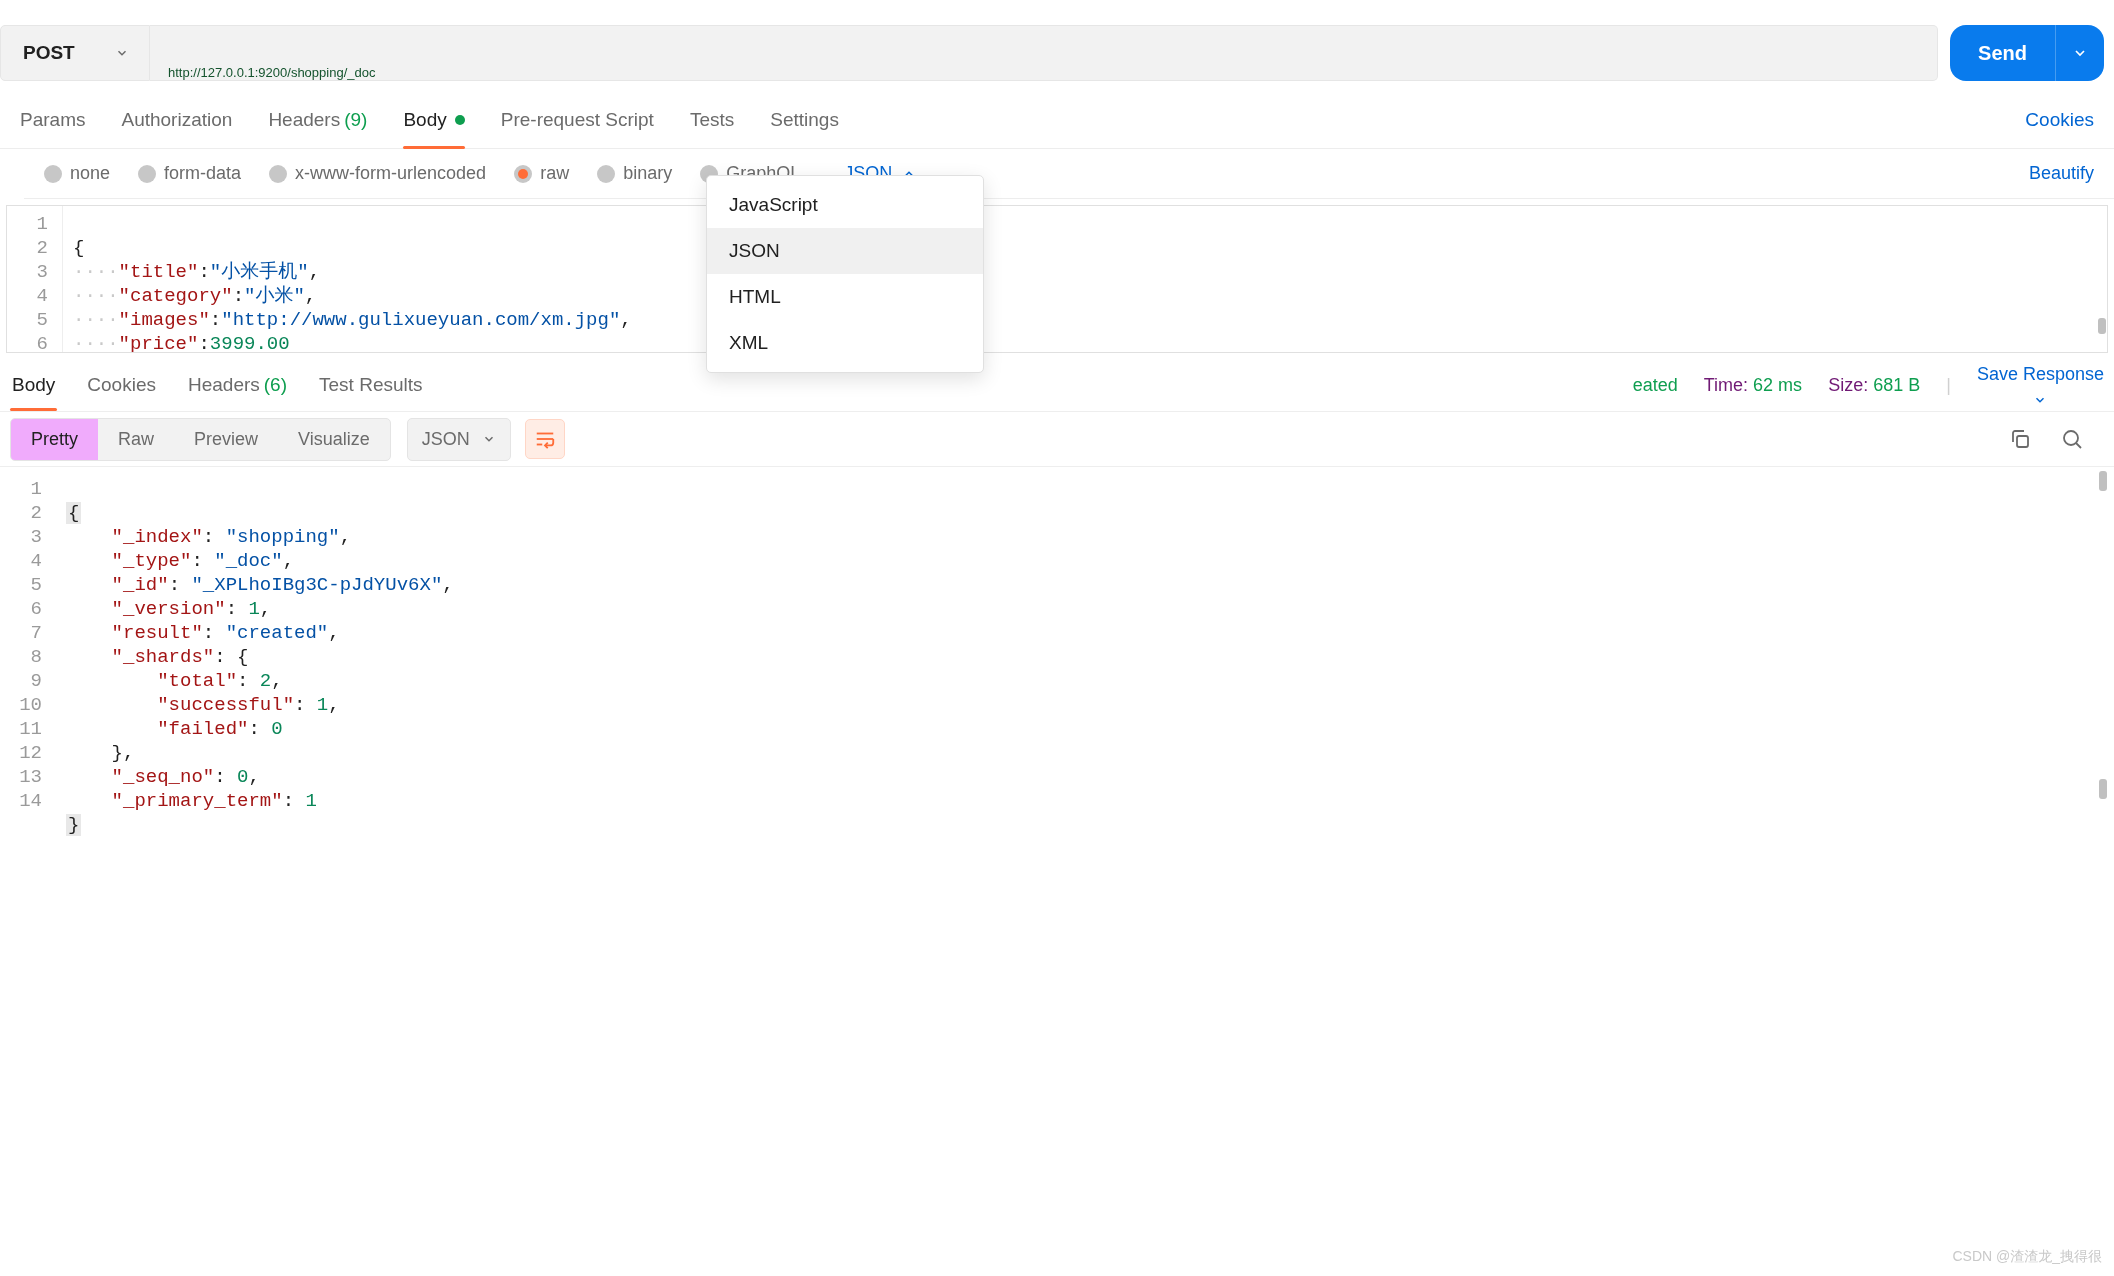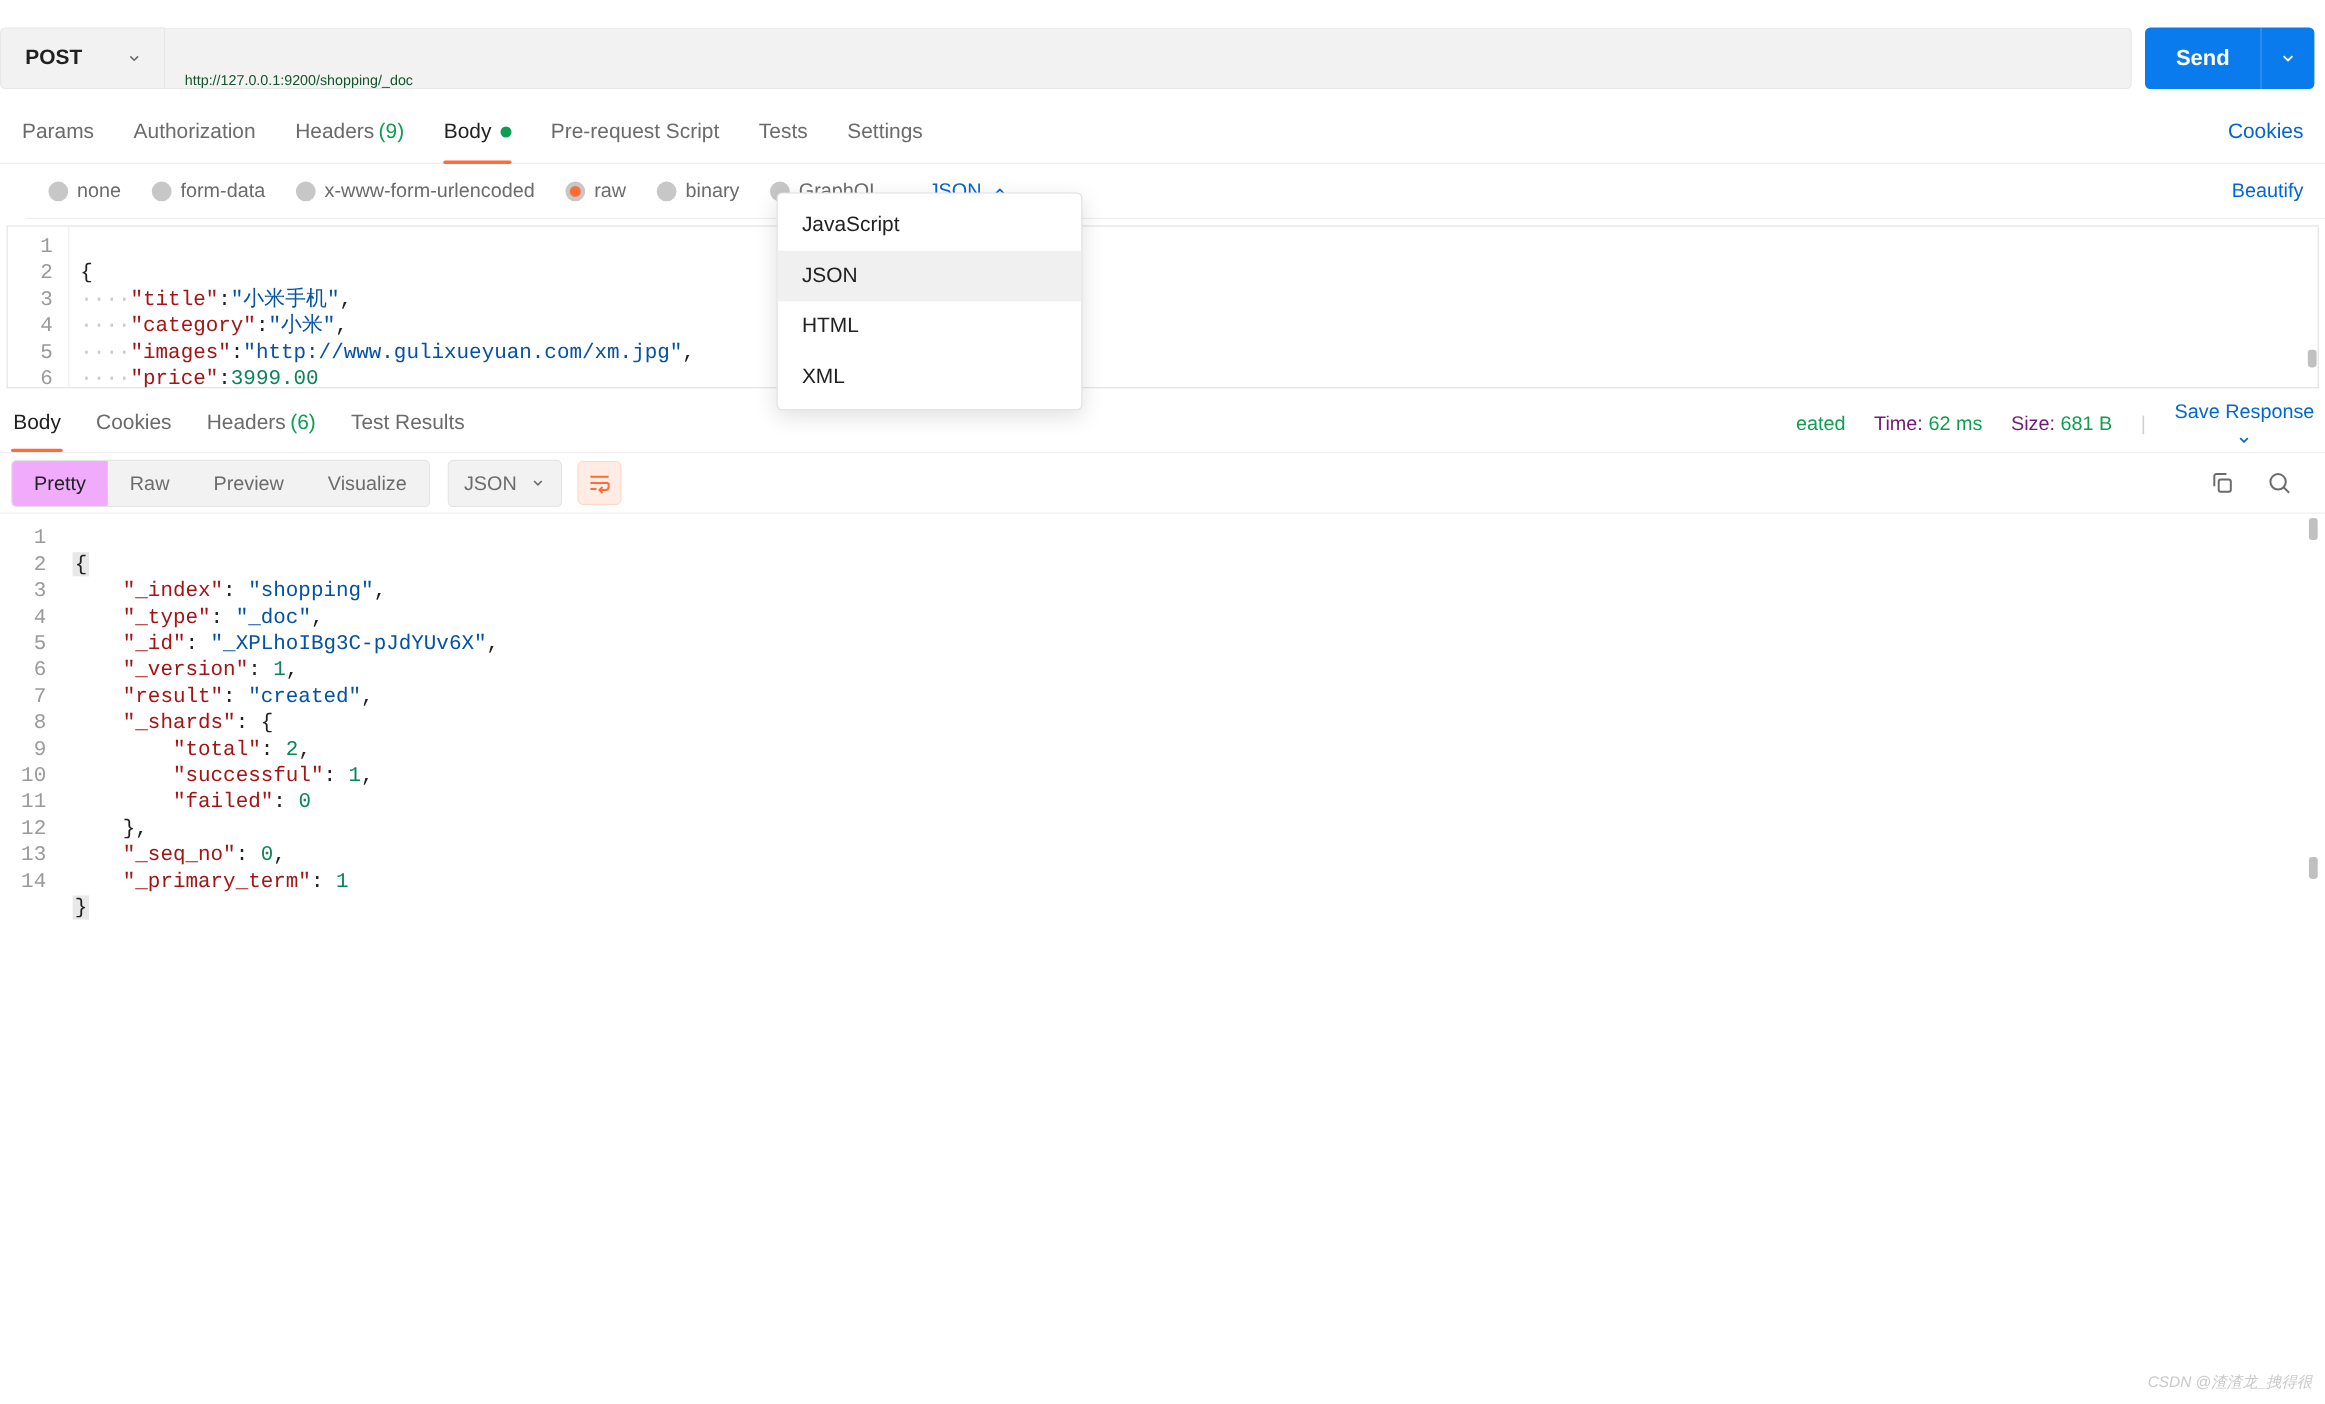--- a/index.html
+++ b/index.html
@@ -4,21 +4,21 @@
 <style>
 * { box-sizing: border-box; margin: 0; padding: 0; }
 body { font-family: -apple-system, BlinkMacSystemFont, "Segoe UI", Arial, sans-serif; font-size: 13px; color: #212121; background: #fff; width: 2114px; height: 1276px; overflow: hidden; transform-origin: top left; }
 .mono { font-family: "SF Mono", Monaco, Consolas, "Courier New", monospace; }
 
 
 .req-bar { display: flex; gap: 12px; padding: 25px 10px 10px 0; align-items: stretch; }
 .method-sel { display: flex; align-items: center; justify-content: space-between; background: #f2f2f2; border:1px solid #e6e6e6; border-radius: 5px 0 0 5px; padding: 0 20px 0 22px; font-size: 19px; font-weight: 600; color:#212121; height: 56px; width: 150px; margin-right: -12px; }
 .method-sel .chev { color:#6b6b6b; }
 .url-input { flex:1; background:#f2f2f2; border:1px solid #e6e6e6; border-left:none; border-radius:0 5px 5px 0; height:56px; display:flex; align-items:flex-end; padding:0 18px; font-size:13px; color:#14532d; }
-.send-btn { display:flex; align-items:center; background:#097BED; color:#fff; border-radius:5px; height:56px; }
+.send-btn { display:flex; align-items:center; background:#097BED; color:#fff; border-radius:16px; height:56px; }
 .send-main { padding:0 28px; font-size:20px; font-weight:600; border-right:1px solid rgba(255,255,255,.25); height:100%; display:flex; align-items:center; }
 .send-drop { padding:0 16px; height:100%; display:flex; align-items:center; }
 
 
 .tabs { display:flex; align-items:center; padding: 0 20px; height:58px; border-bottom:1px solid #ededed; font-size:19px; color:#6b6b6b; position:relative; }
 .tabs .tab { margin-right: 36px; height:100%; display:flex; align-items:center; position:relative; }
 .tabs .tab.active { color:#212121; }
 .tabs .tab.active::after { content:""; position:absolute; left:0; right:0; bottom:-1px; height:3px; background:#FF6C37; border-radius:2px; }
 .count-g { color:#0E9E4F; margin-left:4px; }
 .dot-g { width:10px; height:10px; border-radius:50%; background:#0E9E4F; margin-left:8px; }
@@ -69,21 +69,21 @@
 .resp-body .code { padding-left:10px; }
 .bx { background:#e8e8e8; padding:0 2px; }
 .resp-body .scroll-nub { position:absolute; right:7px; top:4px; width:8px; height:20px; background:#c0c0c0; border-radius:3px; }
 .resp-body .scroll-nub2 { position:absolute; right:7px; top:312px; width:8px; height:20px; background:#c0c0c0; border-radius:3px; }
 
 
 .dd { position:absolute; top:175px; left:706px; width:278px; background:#fff; border:1px solid #e0e0e0; border-radius:5px; box-shadow:0 6px 20px rgba(0,0,0,.12); padding:6px 0; z-index:50; font-size:19px; }
 .dd .item { padding:12px 22px; color:#212121; }
 .dd .item.sel { background:#f0f0f0; }
 
-.watermark { position:absolute; right:12px; bottom:10px; font-size:14px; color:#c9c9c9;font-style:italic; }
+.watermark { position:absolute; right:12px; bottom:10px; font-size:14px; color:#c9c9c9; }
 svg { display:block; }
 </style>
 </head>
 <body>
 
 <div class="req-bar">
   <div class="method-sel">
     <span>POST</span>
     <span class="chev">
         <svg width="14" height="14" viewBox="0 0 24 24" fill="none" stroke="currentColor" stroke-width="2.5">

